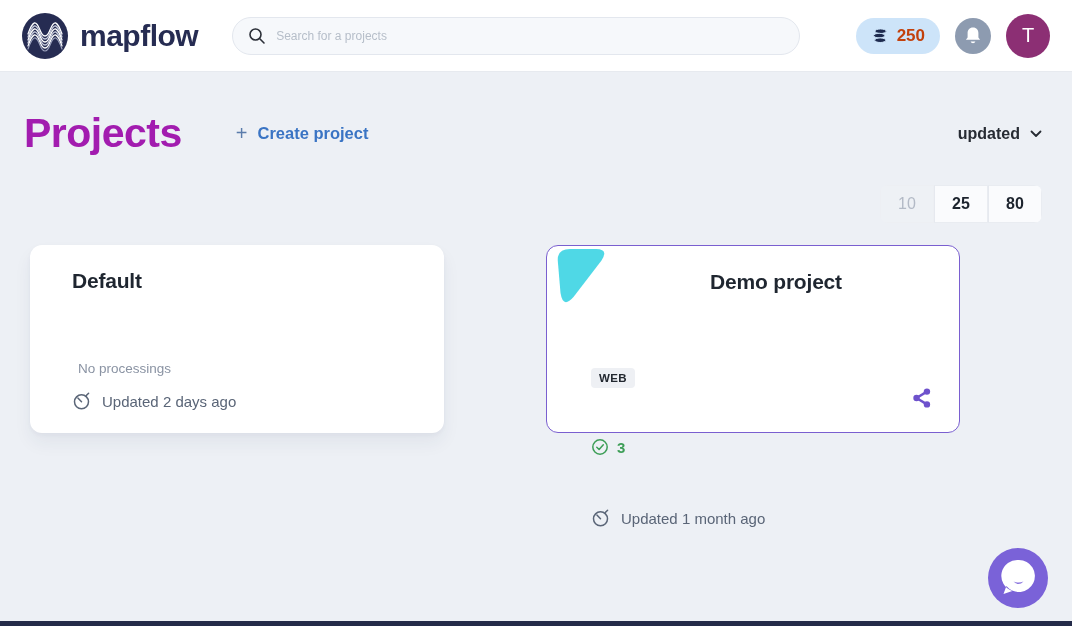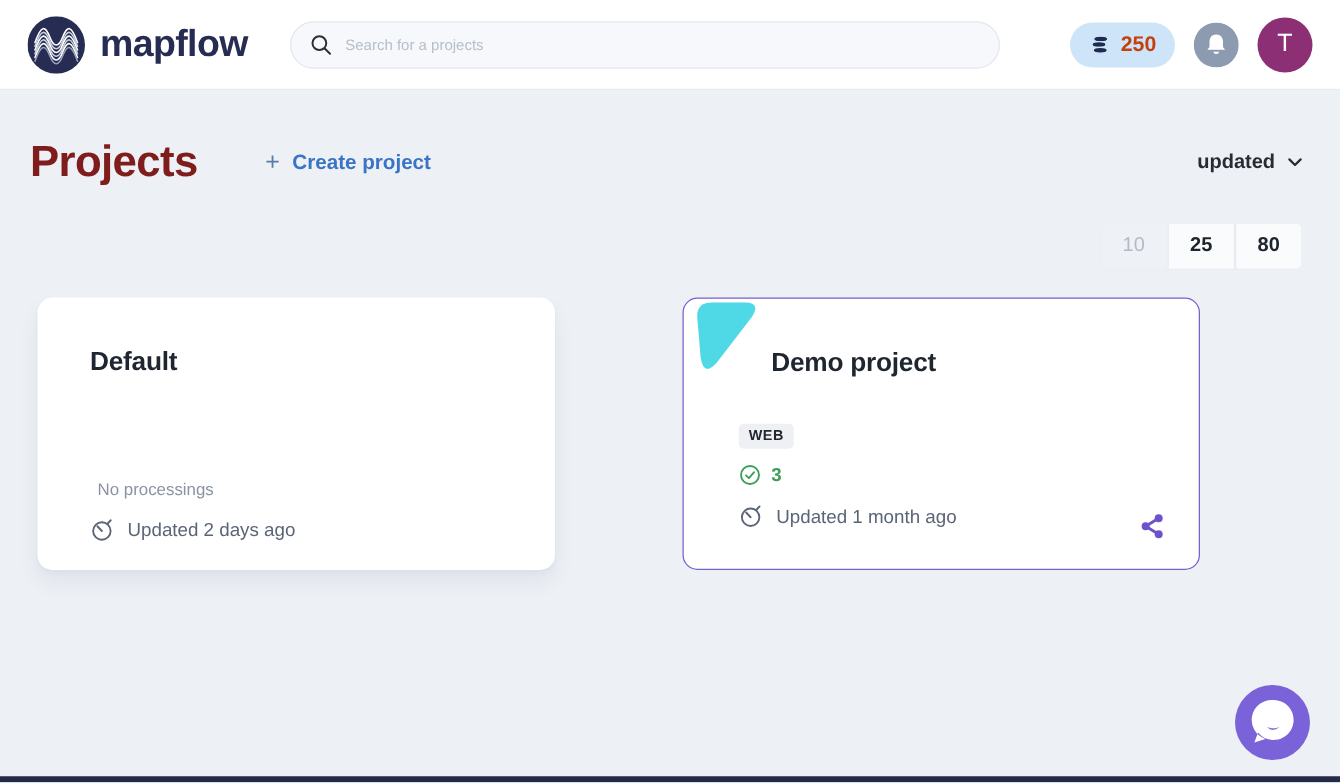--- a/index.html
+++ b/index.html
@@ -19,41 +19,41 @@
   .search input::placeholder { color:#b6bec9; }
 
   .header-right { margin-left:auto; display:flex; align-items:center; gap:15px; }
   .credits { height:36px; border-radius:18px; background:#cde4f9; display:flex; align-items:center; gap:8px; padding:0 15px; color:#c2410c; font-weight:700; font-size:17px; cursor:pointer; }
   .bell-btn { width:36px; height:36px; border:none; background:transparent; padding:0; cursor:pointer; }
   .avatar { width:44px; height:44px; border-radius:50%; background:#8c2f74; color:#ffffff; display:flex; align-items:center; justify-content:center; font-size:20px; font-weight:400; cursor:pointer; }
 
   
   .main { padding:0 30px; position:relative; }
   .title-row { display:flex; align-items:center; margin-top:38px; }
-  .page-title { font-size:35px; font-weight:700; color:#7f1d1d; margin-left:-6px; letter-spacing:-0.5px; }
+  .page-title { font-size:41px; font-weight:700; color:#a21caf; margin-left:-6px; letter-spacing:-0.5px; }
   .create-btn { margin-left:54px; display:flex; align-items:center; gap:10px; font-size:16.5px; font-weight:700; color:#3a74c4; background:none; border:none; cursor:pointer; font-family:inherit; }
   .create-plus { font-size:20px; font-weight:400; color:#5b7cab; }
   .sort { margin-left:auto; display:flex; align-items:center; gap:10px; font-size:16px; font-weight:600; color:#272b33; background:none; border:none; cursor:pointer; font-family:inherit; }
 
   .pagesize-row { display:flex; justify-content:flex-end; margin-top:28px; }
   .pagesize { display:flex; border-radius:8px; overflow:hidden; }
   .ps-cell { width:54px; height:38px; display:flex; align-items:center; justify-content:center; font-size:16px; border:1px solid #e9ecf1; cursor:pointer; background:#fafbfd; font-family:inherit; }
   .ps-cell.inactive { color:#b3bac6; background:#eef1f5; border-color:#edeff3; font-weight:400; }
   .ps-cell.active { color:#1d242e; font-weight:700; }
   .ps-cell + .ps-cell { border-left:1px solid #e6e9ef; }
 
   
   .cards { display:grid; grid-template-columns:414px 414px; column-gap:102px; margin-top:22px; }
-  .card { height:218px; background:#ffffff; border-radius:12px; position:relative; display:flex; flex-direction:column; padding:40px 24px 22px 42px; box-shadow:0 10px 18px rgba(40,50,90,.06), 0 2px 4px rgba(40,50,90,.04); cursor:pointer; }
+  .card { height:188px; background:#ffffff; border-radius:12px; position:relative; display:flex; flex-direction:column; padding:24px 24px 22px 42px; box-shadow:0 10px 18px rgba(40,50,90,.06), 0 2px 4px rgba(40,50,90,.04); cursor:pointer;gap:38px; }
   .card-title { font-size:21px; font-weight:700; color:#1f2630; letter-spacing:-0.2px; }
   .meta { margin-top:auto; }
   .processings { font-size:13.5px; color:#8a93a3; margin:0 0 15px 6px; }
   .updated-row { display:flex; align-items:center; gap:10px; color:#5a6577; font-size:15px; }
 
-  .card-demo { border:1.5px solid #7a5fd0; padding-left:44px; box-shadow:none; }
+  .card-demo { border:1.5px solid #7a5fd0; padding-left:44px; box-shadow:none;text-align:center; }
   .demo-shape { position:absolute; top:2px; left:10px; }
   .card-demo .card-title { margin-left:26px; }
   .badge { display:inline-block; align-self:flex-start; background:#eef0f4; color:#232830; font-size:11.5px; font-weight:700; letter-spacing:.4px; padding:4px 8px; border-radius:4px; margin-top:36px; }
   .check-row { display:flex; align-items:center; gap:8px; color:#3d9e57; font-size:15px; font-weight:600; margin-top:12px; }
   .card-demo .updated-row { margin-top:14px; }
   .share-btn { position:absolute; right:22px; bottom:16px; background:none; border:none; padding:4px; cursor:pointer; }
 
   
   .chat-fab { position:absolute; right:24px; bottom:18px; width:60px; height:60px; border:none; background:transparent; padding:0; cursor:pointer; }
   .footer-edge { position:absolute; left:0; right:0; bottom:0; height:5px; background:#242b49; }

